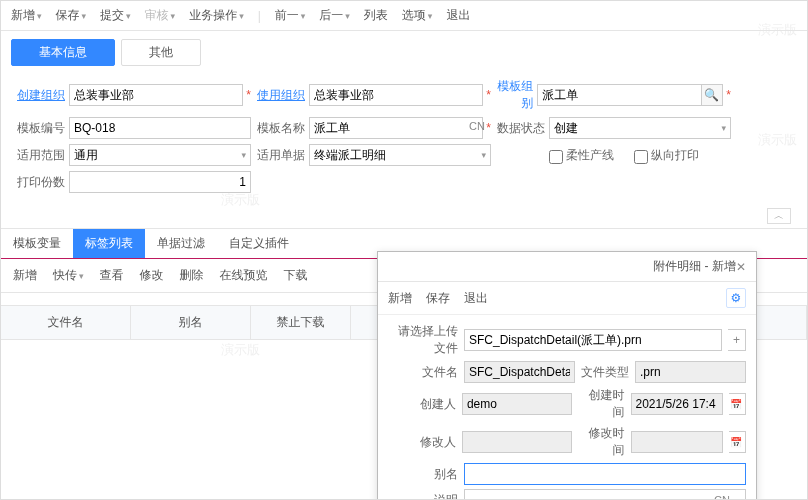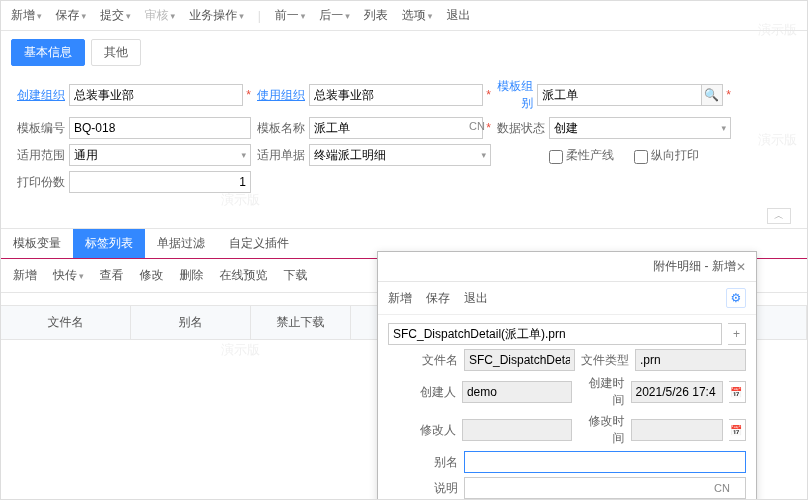--- a/index.html
+++ b/index.html
@@ -3,21 +3,21 @@
 <meta charset="utf-8">
 <style>
 * { box-sizing: border-box; margin: 0; padding: 0; font-family: "Microsoft YaHei", Arial, sans-serif; font-size: 12px; }
 body { background: #fff; width: 808px; height: 500px; position: relative; overflow: hidden; border: 1px solid #ddd; }
 .watermark { position: absolute; color: #f0f0f0; font-size: 13px; pointer-events: none; z-index: 0; }
 .topbar { display: flex; align-items: center; padding: 6px 10px; border-bottom: 1px solid #e5e5e5; gap: 14px; position: relative; z-index: 1; }
 .topbar a { color: #555; text-decoration: none; display: inline-flex; align-items: center; gap: 2px; cursor: pointer; }
 .topbar a.audit { color: #bbb; }
 .caret { font-size: 9px; color: #999; }
 .main-tabs { display: flex; padding: 8px 10px; gap: 6px; position: relative; z-index: 1; }
-.tab { padding: 4px 12px; border: 1px solid #ddd; border-radius: 2px; cursor: pointer; color: #555; }
+.tab { padding: 4px 27px; border: 1px solid #ddd; border-radius: 2px; cursor: pointer; color: #555; }
 .tab.active { background: #3388ff; color: #fff; border-color: #3388ff; }
 .form-area { padding: 4px 10px 10px 10px; position: relative; z-index: 1; }
 .form-row { display: flex; margin-bottom: 5px; }
 .field { display: flex; align-items: center; width: 240px; }
 .field label { width: 58px; text-align: right; color: #666; font-size: 12px; padding-right: 4px; }
 .field label.link { color: #3388ff; text-decoration: underline; cursor: pointer; }
 .field label.bluish { color: #3388ff; }
 .field input[type=text] { flex: 1; height: 22px; border: 1px solid #ccc; padding: 0 4px; font-size: 12px; }
 .field .lookup { display: flex; flex: 1; }
 .field .lookup input { flex: 1; border-right: none; }
@@ -222,20 +222,21 @@
     <span class="x">✕</span>
   </div>
   <div class="dlg-toolbar">
     <a>新增</a>
     <a>保存</a>
     <a>退出</a>
     <span class="gear">⚙</span>
   </div>
   <div class="dlg-body">
     <div class="dlg-row">
+      <label>请选择上传文件</label>
       <input type="text" style="flex: 1 1 0%;" value="SFC_DispatchDetail(派工单).prn">
       <span class="plus">+</span>
     </div>
     <div class="dlg-row">
       <label>文件名</label>
       <input type="text" class="narrow ro" value="SFC_DispatchDetail" style="">
       <label class="mid">文件类型</label>
       <input type="text" class="narrow ro" value=".prn" style="">
     </div>
     <div class="dlg-row">

